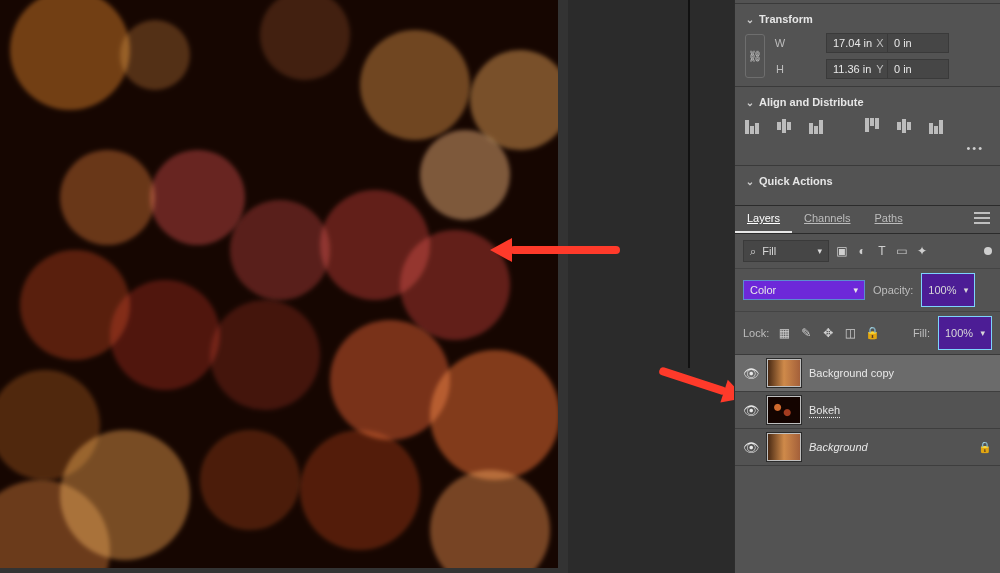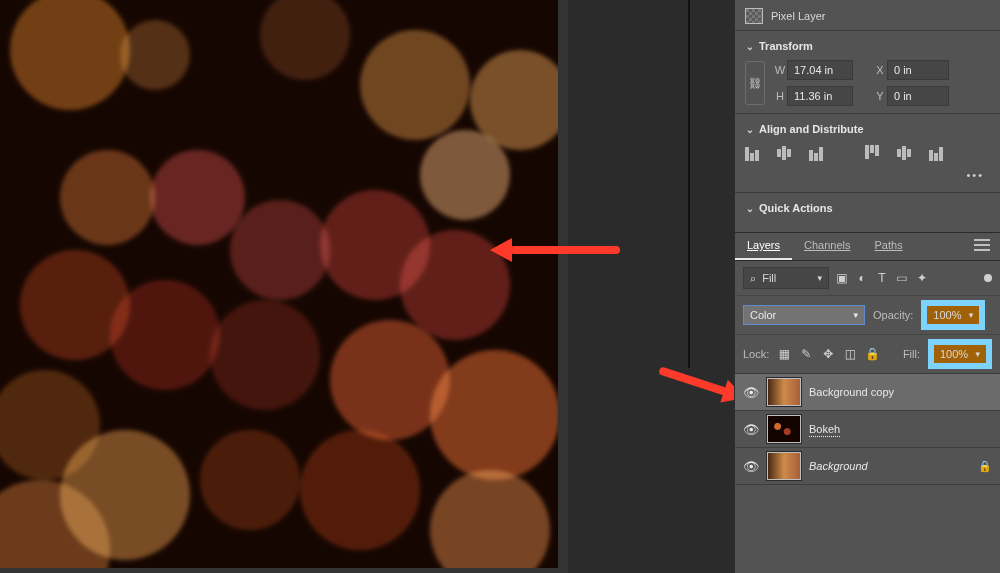--- a/index.html
+++ b/index.html
@@ -85,21 +85,21 @@
   .lbl { color: #bdbdbd; width: 14px; text-align: center; }
   .field {
     background: #464646;
     border: 1px solid #3a3a3a;
     color: #e8e8e8;
     height: 18px;
     padding: 0 6px;
     min-width: 48px;
     font-size: 11px;
   }
-  .field.small { width: 52px; }
+  .field.small { width: 52px; margin-left: 39px; }
   .field.tiny  { width: 46px; }
   .link-btn {
     width: 18px; height: 42px;
     border: 1px solid #6e6e6e;
     border-radius: 3px;
     display: flex; align-items: center; justify-content: center;
     margin: 0 8px 0 0;
     color: #ddd;
   }
   .transform-grid {
@@ -151,27 +151,27 @@
   .kind-dd {
     display:flex; align-items:center; gap:6px;
     background:#464646; border:1px solid #3a3a3a;
     padding:2px 6px; width:72px; height:16px;
   }
   .fi { width:14px; text-align:center; color:#cfcfcf; font-size:12px; }
   .blend-row {
     display:flex; align-items:center; gap:8px; padding:4px 8px; border-bottom:1px solid #444;
   }
   .blend-dd {
-    background:#737373; border:1px solid #5b8bd0; color:#e8e8e8;
+    background:#6d28d9; border:1px solid #5b8bd0; color:#e8e8e8;
     height:18px; display:flex; align-items:center; justify-content:space-between;
     padding:0 6px; width:108px;
   }
   .opacity-field, .fill-field {
-    background:#a16207; border:6px solid #7dd3fc;
-    height:18px; display:flex; align-items:center; padding:0 6px; width:40px; justify-content:space-between;
+    background:#4c1d95; border:1px solid #7dd3fc;
+    height:18px; display:flex; align-items:center; padding:7px 6px; width:40px; justify-content:space-between;
   }
   .lock-row { display:flex; align-items:center; gap:8px; padding:4px 8px; border-bottom:1px solid #3a3a3a;}
   .layers-list { }
   .layer-row {
     display:flex; align-items:center; gap:8px;
     padding:4px 8px;
     border-bottom:1px solid #3e3e3e;
   }
   .layer-row.selected { background:#6b6b6b; }
   .eye { width:16px; color:#e8e8e8; text-align:center; font-size:13px; cursor:pointer; }
@@ -240,24 +240,20 @@
   <div class="shaft" style="left:20px; width:110px"></div>
   <div class="head" style="left:0; border-right:22px solid #ff3a2a;"></div>
 </div>
 <div class="arrow" style="left:655px; top:393px; width:90px; transform:rotate(18deg); transform-origin:right center">
   <div class="shaft" style="left:0; width:70px"></div>
   <div class="head" style="right:0; border-left:22px solid #ff3a2a;"></div>
 </div>
 
 <div class="panel">
 
-  <div class="row" style="padding-top:8px">
-    <span class="pixel-layer-icon"></span>
-    <span>Pixel Layer</span>
-  </div>
   <div class="sep"></div>
 
   <div class="section-title">
     <span class="chev">⌄</span>
     <span>Transform</span>
   </div>
   <div class="transform-grid">
     <div class="span2">
         <div class="link-btn">
           <span>⛓</span>

